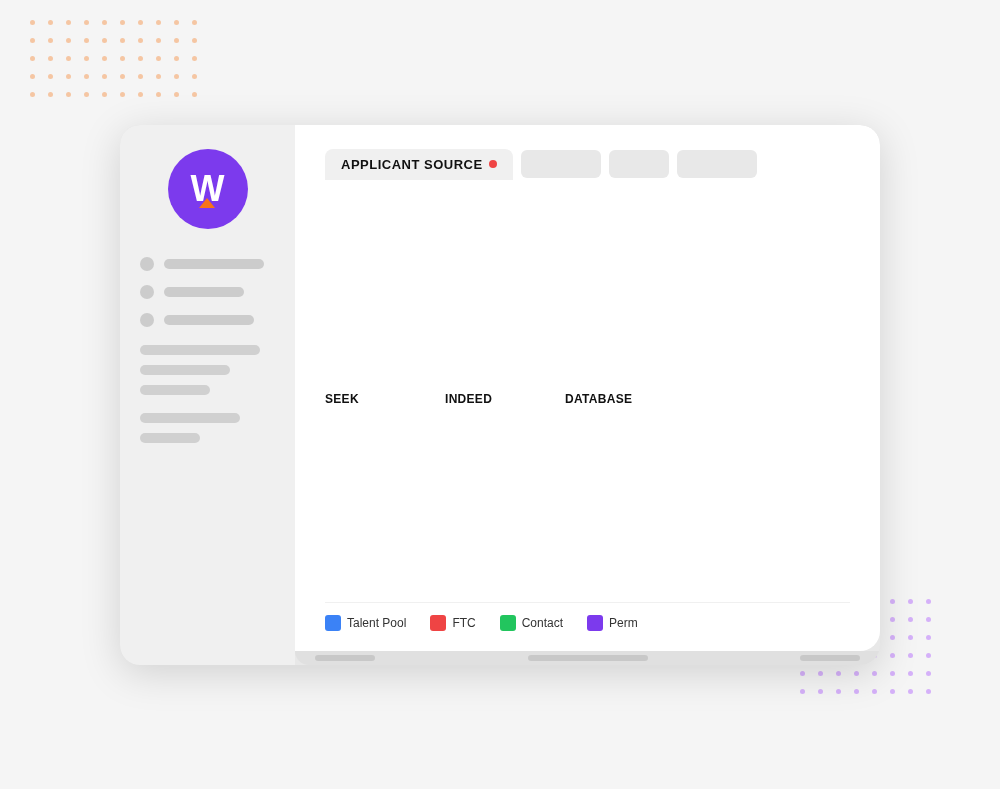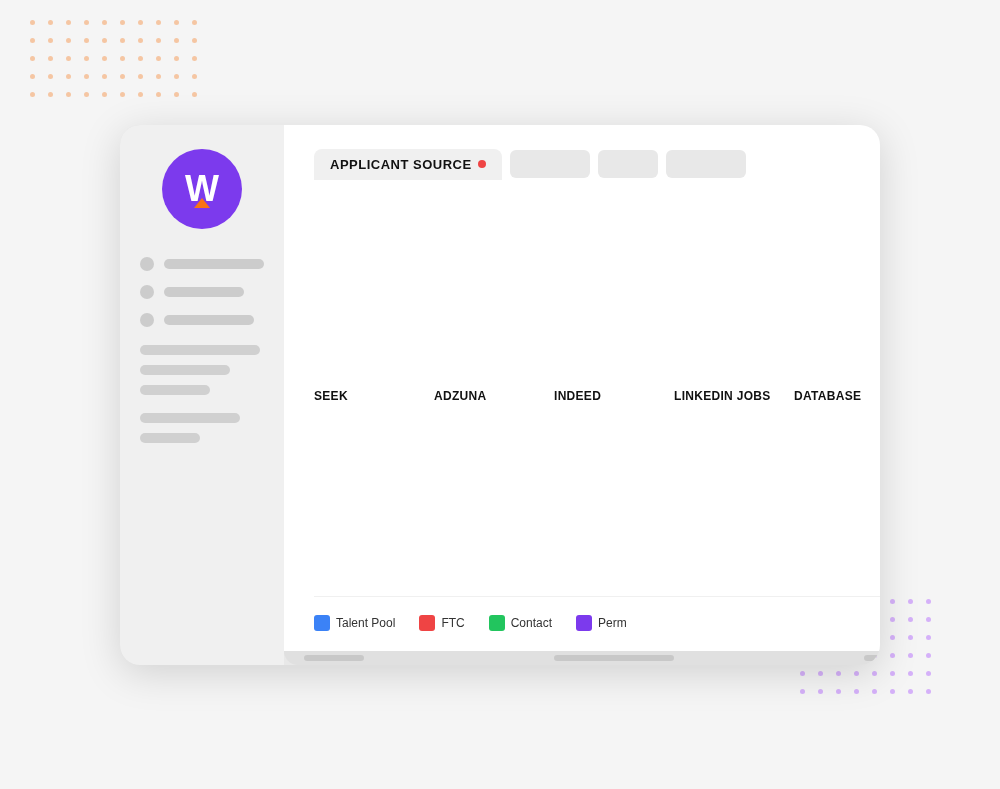--- a/index.html
+++ b/index.html
@@ -245,21 +245,21 @@
     .seg-red { background: #ef4444; }
     .seg-green { background: #22c55e; }
     .seg-purple { background: #7c3aed; }
 
     
     .legend {
       display: flex;
       align-items: center;
       gap: 24px;
       margin-top: 8px;
-      padding-top: 18px;
+      padding-top: 12px;
       border-top: 1px solid #f0f0f0;
     }
 
     .legend-item {
       display: flex;
       align-items: center;
       gap: 6px;
     }
 
     .legend-box {
@@ -457,58 +457,39 @@
             <div class="chart-label" style="white-space: pre-line;">SEEK</div>
             <div class="chart-bar-area">
               <div style="display: flex; height: 22px; width: 100%; border-radius: 3px; overflow: hidden;">
                 <div class="bar-segment seg-red" style="flex: 2 1 0%;"></div>
                 <div class="bar-segment seg-green" style="flex: 28 1 0%;"></div>
                 <div class="bar-segment seg-purple" style="flex: 8 1 0%;"></div>
               </div>
             </div>
           </div>
           <div class="chart-row">
-            <div class="chart-label" style="white-space: pre-line;">ADZUNA</div>
-            <div class="chart-bar-area">
-              <div style="display: flex; height: 22px; width: 52.6316%; border-radius: 3px; overflow: hidden;">
-                <div class="bar-segment seg-red" style="flex: 2 1 0%;"></div>
-                <div class="bar-segment seg-green" style="flex: 13 1 0%;"></div>
-                <div class="bar-segment seg-purple" style="flex: 5 1 0%;"></div>
-              </div>
-            </div>
-          </div>
-          <div class="chart-row">
             <div class="chart-label" style="white-space: pre-line;">INDEED</div>
             <div class="chart-bar-area">
               <div style="display: flex; height: 22px; width: 36.8421%; border-radius: 3px; overflow: hidden;">
                 <div class="bar-segment seg-red" style="flex: 2 1 0%;"></div>
                 <div class="bar-segment seg-green" style="flex: 8 1 0%;"></div>
                 <div class="bar-segment seg-purple" style="flex: 4 1 0%;"></div>
               </div>
             </div>
           </div>
           <div class="chart-row">
             <div class="chart-bar-area">
               <div style="display: flex; height: 22px; width: 13.1579%; border-radius: 3px; overflow: hidden;">
                 <div class="bar-segment seg-red" style="flex: 1 1 0%;"></div>
                 <div class="bar-segment seg-green" style="flex: 1 1 0%;"></div>
                 <div class="bar-segment seg-purple" style="flex: 3 1 0%;"></div>
               </div>
             </div>
           </div>
           <div class="chart-row">
-            <div class="chart-label" style="white-space: pre-line;">LINKEDIN JOBS</div>
-            <div class="chart-bar-area">
-              <div style="display: flex; height: 22px; width: 7.89474%; border-radius: 3px; overflow: hidden;">
-                <div class="bar-segment seg-green" style="flex: 1 1 0%;"></div>
-                <div class="bar-segment seg-purple" style="flex: 2 1 0%;"></div>
-              </div>
-            </div>
-          </div>
-          <div class="chart-row">
             <div class="chart-label" style="white-space: pre-line;">DATABASE</div>
             <div class="chart-bar-area">
               <div style="display: flex; height: 22px; width: 5.26316%; border-radius: 3px; overflow: hidden;">
                 <div class="bar-segment seg-green" style="flex: 1 1 0%;"></div>
                 <div class="bar-segment seg-purple" style="flex: 1 1 0%;"></div>
               </div>
             </div>
           </div>
         </div>
 

